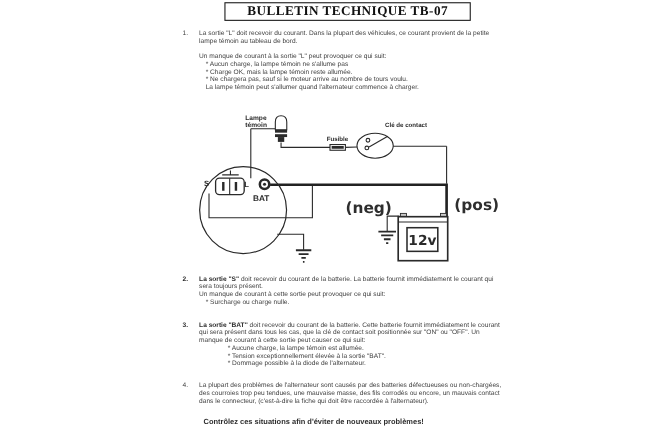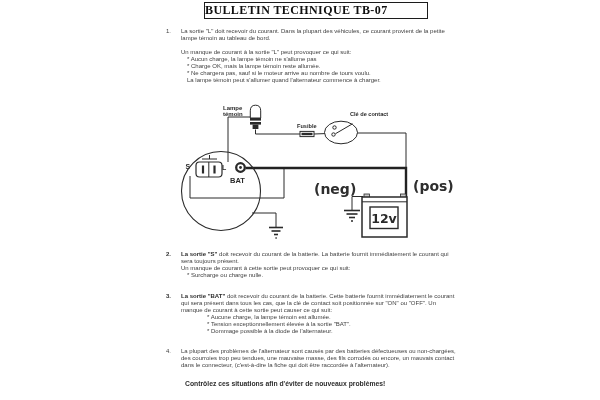--- a/index.html
+++ b/index.html
@@ -1,19 +1,19 @@
 <!DOCTYPE html>
 <html><head>
 <meta charset="utf-8">
 <style>
   html,body{margin:0;padding:0;background:#fff;}
   .page{position:relative;width:600px;height:400px;background:#ffffff;overflow:hidden;
         font-family:"Liberation Sans",sans-serif;color:#3f3f3f;}
   .title-box{position:absolute;left:204px;top:2px;width:222px;height:15px;
-             border:1.6px solid #1c1c1c;display:flex;align-items:center;justify-content:flex-start;}
+             border:1.6px solid #1c1c1c;display:flex;align-items:center;justify-content:center;}
   .title-box span{font-family:"Liberation Serif",serif;font-weight:bold;font-size:12px;
                   letter-spacing:.4px;color:#101010;white-space:nowrap;}
   .sec{position:absolute;left:166px;width:291px;display:flex;font-size:6px;line-height:7px;}
   .sec .num{width:15px;flex:none;}
   .sec .num.b{font-weight:bold;color:#2e2e2e;}
   .sec .txt{flex:1;}
   .lead{font-weight:bold;color:#2e2e2e;}
   .gap-top{margin-top:7px;}
   .bullets{margin-left:6px;}
   .bullets3{margin-left:26px;}

